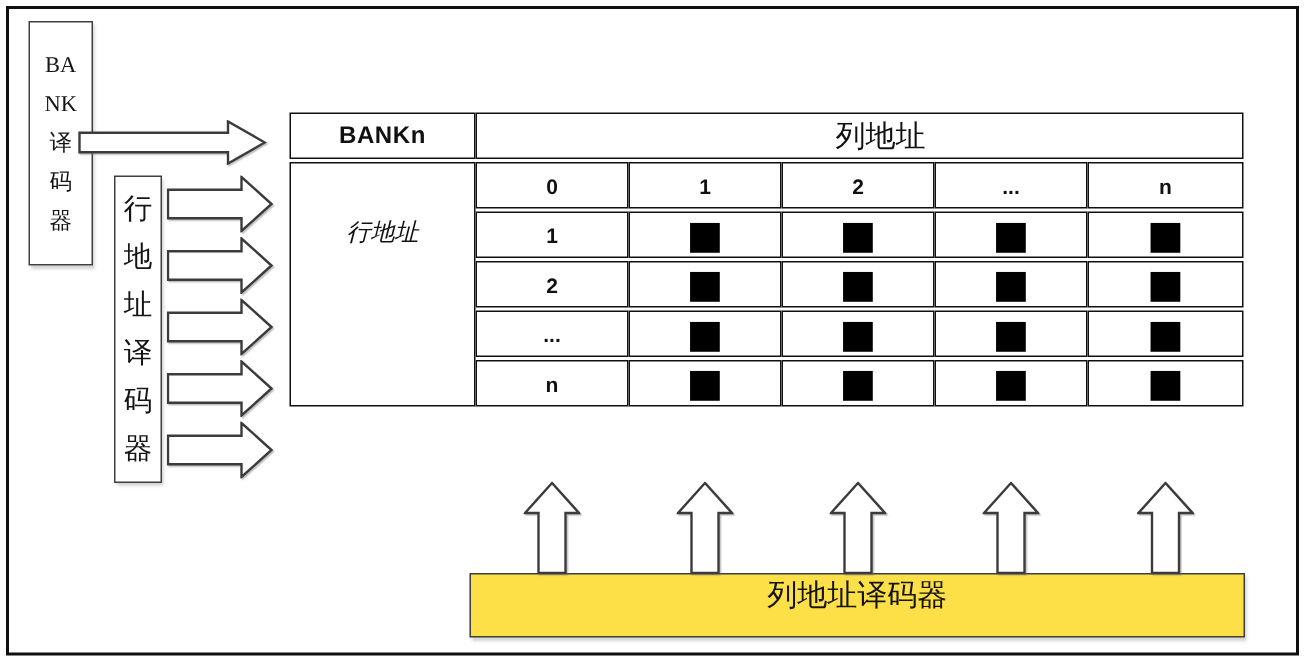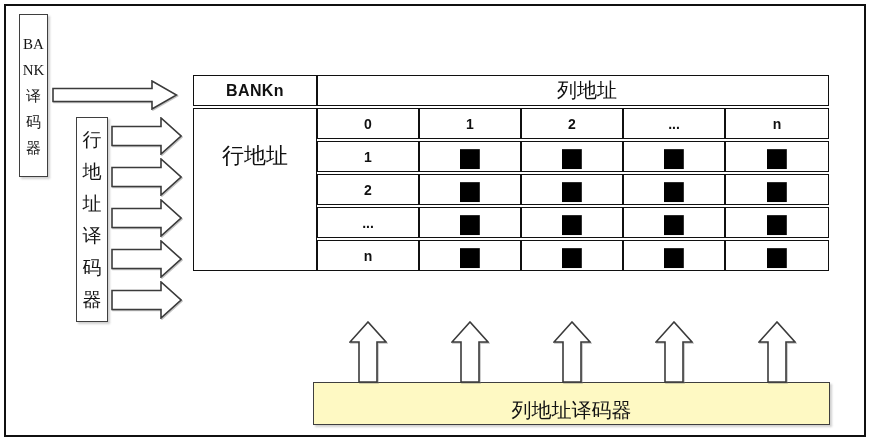--- a/index.html
+++ b/index.html
@@ -17,51 +17,51 @@
   }
 
   
   .vbox {
     position: absolute; display: flex; flex-direction: column;
     align-items: center; justify-content: center;
     border: 1.8px solid #3f3f3f; background: #fff;
     box-shadow: 1.5px 2px 2px rgba(120,120,120,0.35);
     font-family: "Liberation Serif", serif; text-align: center; color: #141414;
   }
-  .bank-box { left: 19px; top: 14px; width: 29px; height: 163px; font-size: 15px; line-height: 26px; text-align: center; }
+  .bank-box { left: 19px; top: 14px; width: 43px; height: 163px; font-size: 15px; line-height: 26px; text-align: center; }
   .row-box  { left: 76px; top: 117px; width: 32px; height: 205px; font-size: 19px; line-height: 32px; }
 
   .arrow { position: absolute; filter: drop-shadow(1px 1.5px 0.5px rgba(120,120,120,0.45)); }
   .bank-arrow { left: 52px;  top: 80px;  width: 126px; height: 30px; }
   .row-arrow  { left: 111px; width: 71px; height: 38px; }
   .ra0 { top: 117px; } .ra1 { top: 158px; } .ra2 { top: 199px; } .ra3 { top: 240px; } .ra4 { top: 281px; }
   .up-arrow   { top: 321px; width: 38px; height: 62px; }
   .ua0 { left: 349px; } .ua1 { left: 451px; } .ua2 { left: 553px; } .ua3 { left: 655px; } .ua4 { left: 758px; }
 
   
   table.grid {
     position: absolute; left: 193px; top: 73px; width: 636px;
     border-collapse: separate; border-spacing: 0 2px; table-layout: fixed;
   }
   .grid td {
     border: 1.5px solid #101010; height: 31px; background: #fff;
     text-align: center; vertical-align: middle; overflow: hidden;
   }
   .c-bank   { font-weight: bold; font-size: 16px; letter-spacing: 0.4px; }
   .c-colhdr { font-family: "Liberation Serif", serif; font-size: 20px; padding-left: 28px; }
-  .c-rowhdr { font-family: "Liberation Serif", serif; font-size: 22px; padding-bottom: 68px; }
+  .c-rowhdr { font-family: "Liberation Serif", serif; font-size: 16px; padding-bottom: 68px; font-style: italic; }
   .c-idx    { font-weight: bold; font-size: 14px; }
   .marker   { font-family: "DejaVu Sans", sans-serif; font-size: 26px; line-height: 1; color: #000; }
 
   
   .colbox {
     position: absolute; left: 313px; top: 382px; width: 517px; height: 43px;
-    border: 1.8px solid #3f3f3f; background: #fef9c3;
+    border: 1.8px solid #3f3f3f; background: #fde047;
     box-shadow: 1.5px 2px 2px rgba(120,120,120,0.35);
-    display: flex; align-items: flex-end; justify-content: center;
+    display: flex; align-items: flex-start; justify-content: center;
     font-family: "Liberation Serif", serif; font-size: 20px; color: #141414;
   }
 </style>
 </head>
 <body>
 
 <div class="canvas">
 
   <div class="frame"></div>
 

